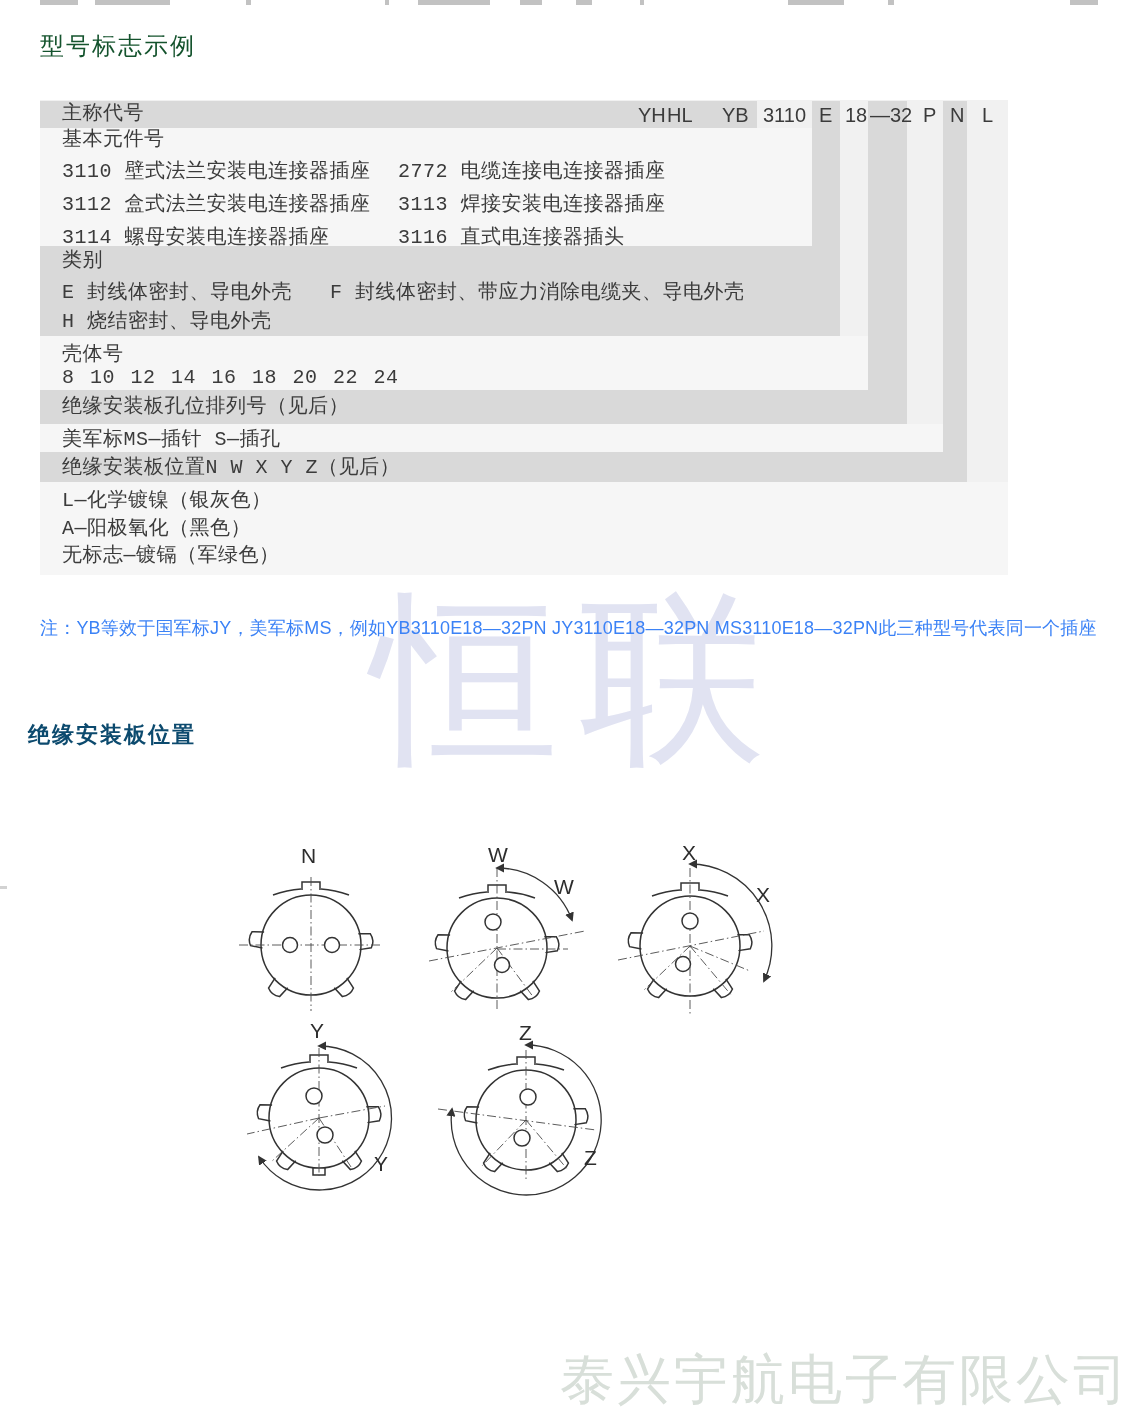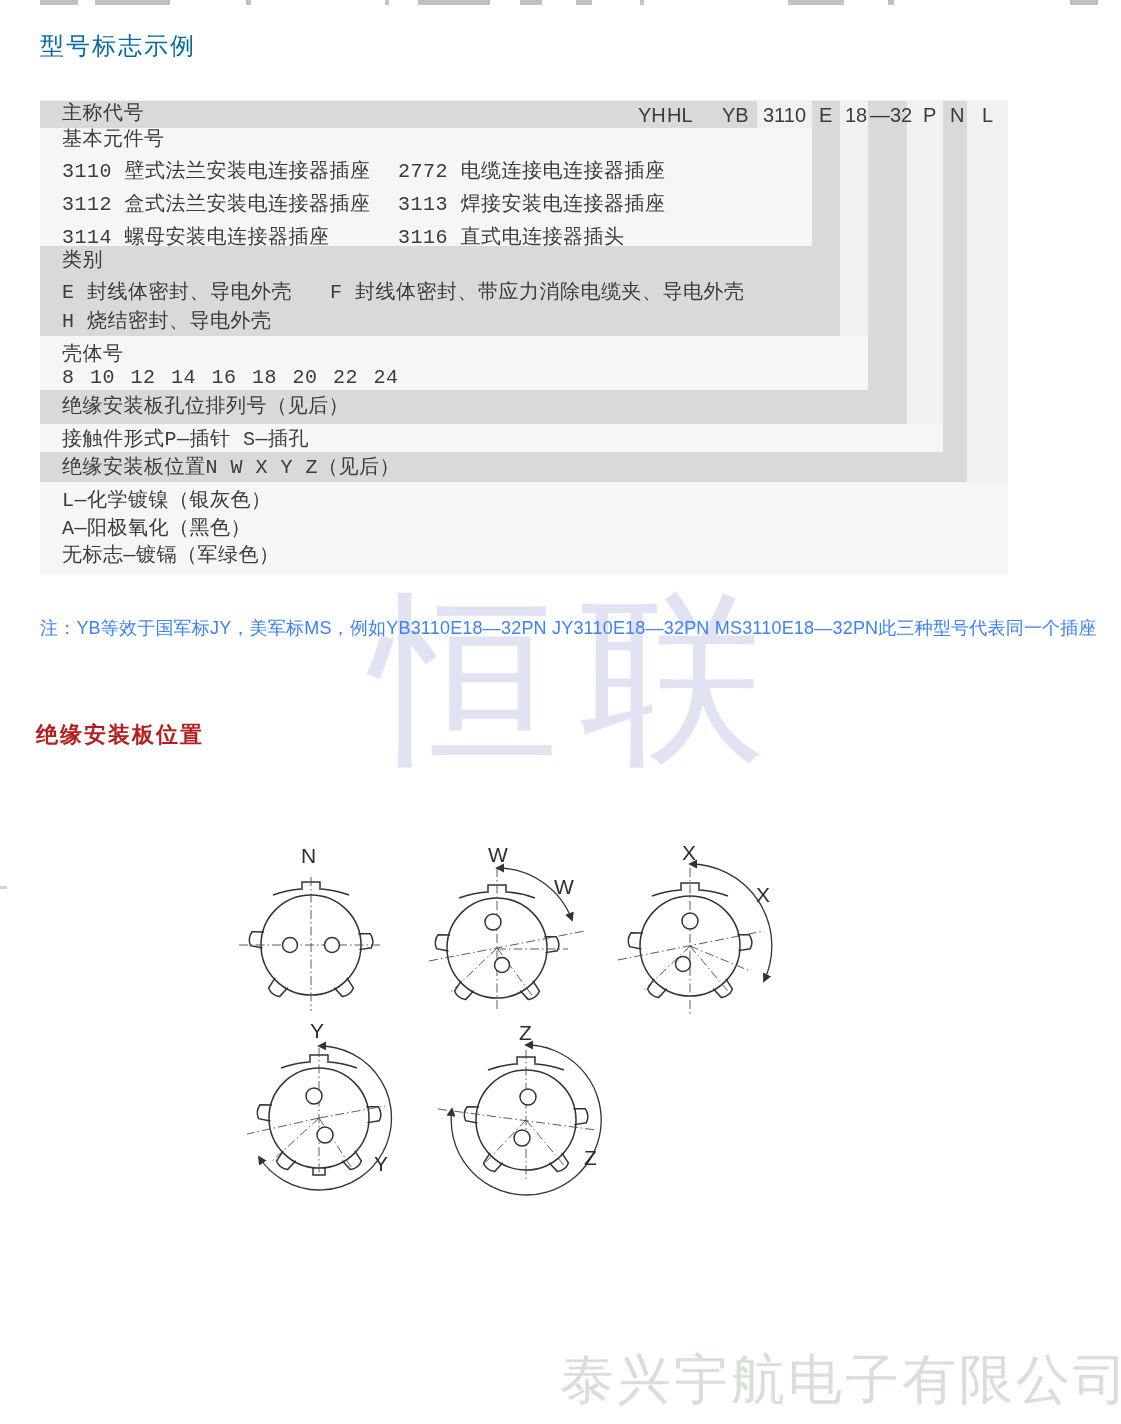--- a/index.html
+++ b/index.html
@@ -4,22 +4,22 @@
 <style>
   html,body{margin:0;padding:0;background:#fff;}
   .page{position:relative;width:1121px;height:1424px;background:#ffffff;overflow:hidden;
         font-family:"Liberation Sans","DejaVu Sans",sans-serif;}
   .frag{position:absolute;top:0;height:5px;background:#8f8f8f;opacity:.55;}
   .edge-mark{position:absolute;left:0;top:886px;width:7px;height:3px;background:#d2d2d2;}
   .band{position:absolute;}
   .bg-main{background:#f1f1f1;}
   .bg-lite{background:#f6f6f6;}
   .bg-dark{background:#d9d9d9;}
-  .title{position:absolute;left:40px;top:30px;font-size:24px;color:#0369a1;letter-spacing:2px;white-space:nowrap;}
-  .h2{position:absolute;left:36px;top:720px;font-size:22px;font-weight:bold;color:#b91c1c;letter-spacing:2px;white-space:nowrap;}
+  .title{position:absolute;left:40px;top:30px;font-size:24px;color:#14532d;letter-spacing:2px;white-space:nowrap;}
+  .h2{position:absolute;left:28px;top:720px;font-size:22px;font-weight:bold;color:#0c4a6e;letter-spacing:2px;white-space:nowrap;}
   .tl{position:absolute;font-size:20px;line-height:24px;color:#3b3b3b;white-space:nowrap;letter-spacing:.5px;font-family:Liberation Mono, monospace;}
   .nums{word-spacing:3px;}
   .tok{position:absolute;top:103px;font-size:20px;line-height:24px;color:#3b3b3b;white-space:nowrap;}
   .note{position:absolute;left:40px;top:616px;font-size:18px;color:#3b82f6;white-space:nowrap;letter-spacing:.2px;}
   .wm-c{position:absolute;left:372px;top:578px;font-size:186px;line-height:205px;color:#e1e3f2;
         font-family:"Liberation Serif","DejaVu Serif",serif;letter-spacing:22px;white-space:nowrap;}
   .wm-b{position:absolute;left:560px;top:1344px;font-size:54px;color:#d8dfd9;
         font-family:"Liberation Serif","DejaVu Serif",serif;letter-spacing:3px;white-space:nowrap;}
   .diag{position:absolute;}
   .sl{fill:none;stroke:#333;stroke-width:1.5;}
@@ -74,21 +74,21 @@
     <span class="tl" style="left:398px;top:193px;">3113 焊接安装电连接器插座</span>
     <span class="tl" style="left:62px;top:226px;">3114 螺母安装电连接器插座</span>
     <span class="tl" style="left:398px;top:226px;">3116 直式电连接器插头</span>
     <span class="tl" style="left:62px;top:249px;">类别</span>
     <span class="tl" style="left:62px;top:281px;">E 封线体密封、导电外壳</span>
     <span class="tl" style="left:330px;top:281px;">F 封线体密封、带应力消除电缆夹、导电外壳</span>
     <span class="tl" style="left:62px;top:310px;">H 烧结密封、导电外壳</span>
     <span class="tl" style="left:62px;top:343px;">壳体号</span>
     <span class="tl nums" style="left:62px;top:366px;">8 10 12 14 16 18 20 22 24</span>
     <span class="tl" style="left:62px;top:395px;">绝缘安装板孔位排列号（见后）</span>
-    <span class="tl" style="left:62px;top:428px;">接触件形式P—插针 S—插孔</span>
+    <span class="tl" style="left:62px;top:428px;">美军标MS—插针 S—插孔</span>
     <span class="tl" style="left:62px;top:456px;">绝缘安装板位置N W X Y Z（见后）</span>
     <span class="tl" style="left:62px;top:489px;">L—化学镀镍（银灰色）</span>
     <span class="tl" style="left:62px;top:517px;">A—阳极氧化（黑色）</span>
     <span class="tl" style="left:62px;top:544px;">无标志—镀镉（军绿色）</span>
 
     <span class="tok" style="left:638px;text-align:center;">YH</span>
     <span class="tok" style="left:667px;">HL</span>
     <span class="tok" style="left:722px;">YB</span>
     <span class="tok" style="left:763px;">3110</span>
     <span class="tok" style="left:819px;">E</span>

